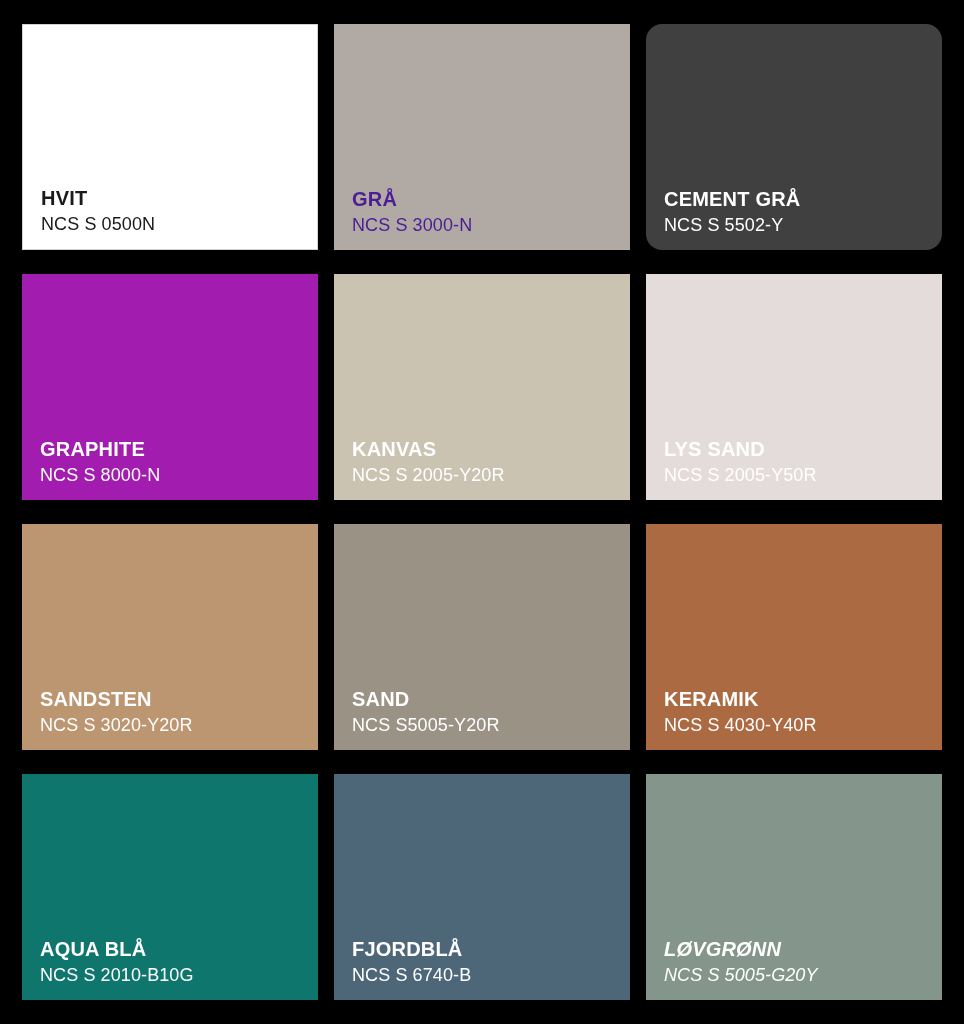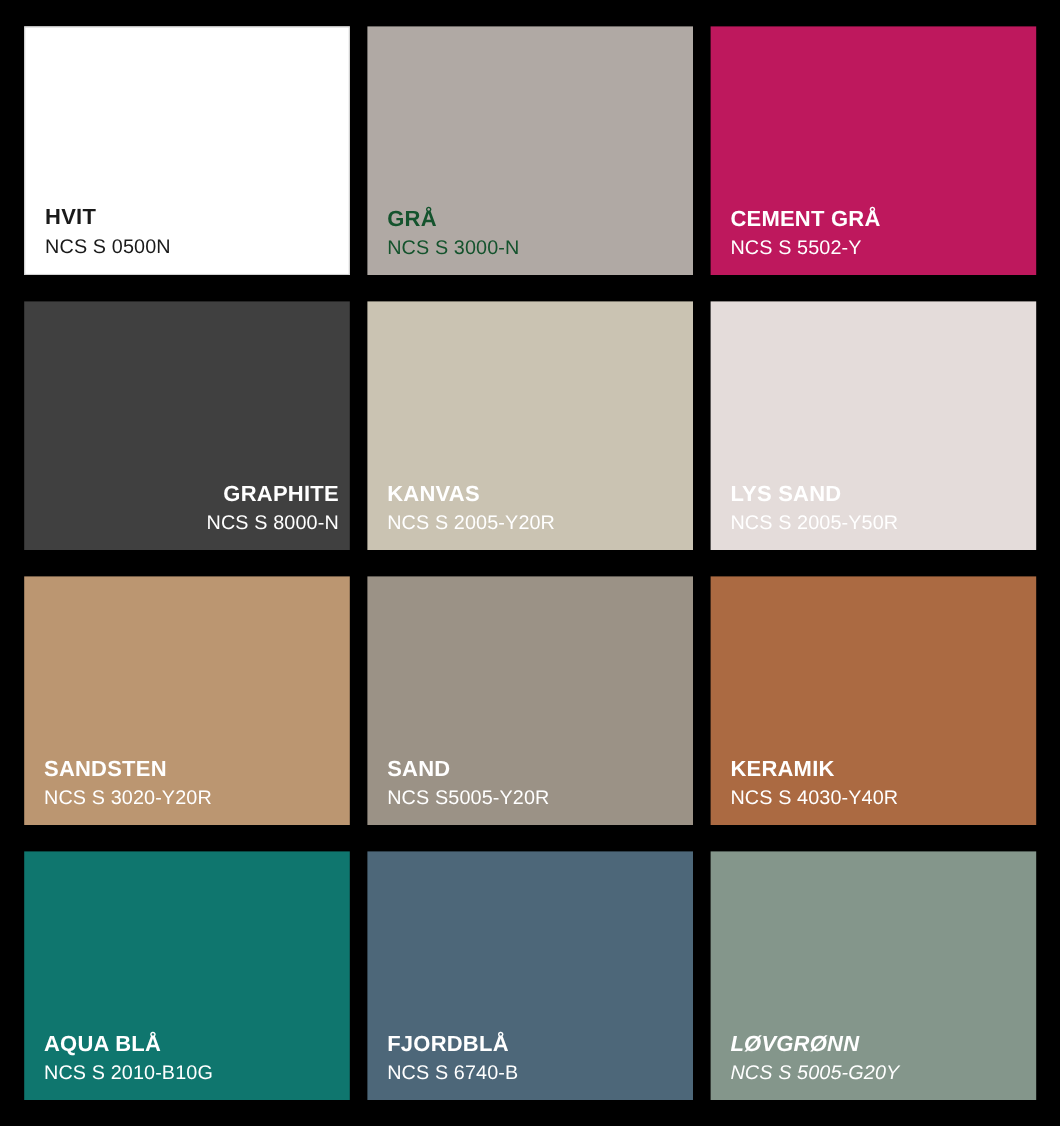--- a/index.html
+++ b/index.html
@@ -61,32 +61,32 @@
 <body style="background: rgb(0, 0, 0);">
 
 <div id="palette-grid">
     <div class="swatch" style="background: rgb(255, 255, 255); border: 1px solid rgb(210, 210, 210);">
       <div class="swatch-labels" style="color: rgb(26, 26, 26);">
         <span class="swatch-name">HVIT</span>
         <span class="swatch-code">NCS S 0500N</span>
       </div>
     </div>
     <div class="swatch" style="background: rgb(176, 169, 164);">
-      <div class="swatch-labels" style="color: #14532d;">
+      <div class="swatch-labels" style="color: #4c1d95;">
         <span class="swatch-name">GRÅ</span>
         <span class="swatch-code">NCS S 3000-N</span>
       </div>
     </div>
-    <div class="swatch" style="background: #be185d;">
+    <div class="swatch" style="background: #404040; border-radius: 16px;">
       <div class="swatch-labels" style="color: rgb(255, 255, 255);">
         <span class="swatch-name">CEMENT GRÅ</span>
         <span class="swatch-code">NCS S 5502-Y</span>
       </div>
     </div>
-    <div class="swatch" style="background: #404040; text-align: right;">
+    <div class="swatch" style="background: #a21caf;">
       <div class="swatch-labels" style="color: rgb(255, 255, 255);">
         <span class="swatch-name">GRAPHITE</span>
         <span class="swatch-code">NCS S 8000-N</span>
       </div>
     </div>
     <div class="swatch" style="background: rgb(202, 195, 178);">
       <div class="swatch-labels" style="color: rgb(255, 255, 255);">
         <span class="swatch-name">KANVAS</span>
         <span class="swatch-code">NCS S 2005-Y20R</span>
       </div>

